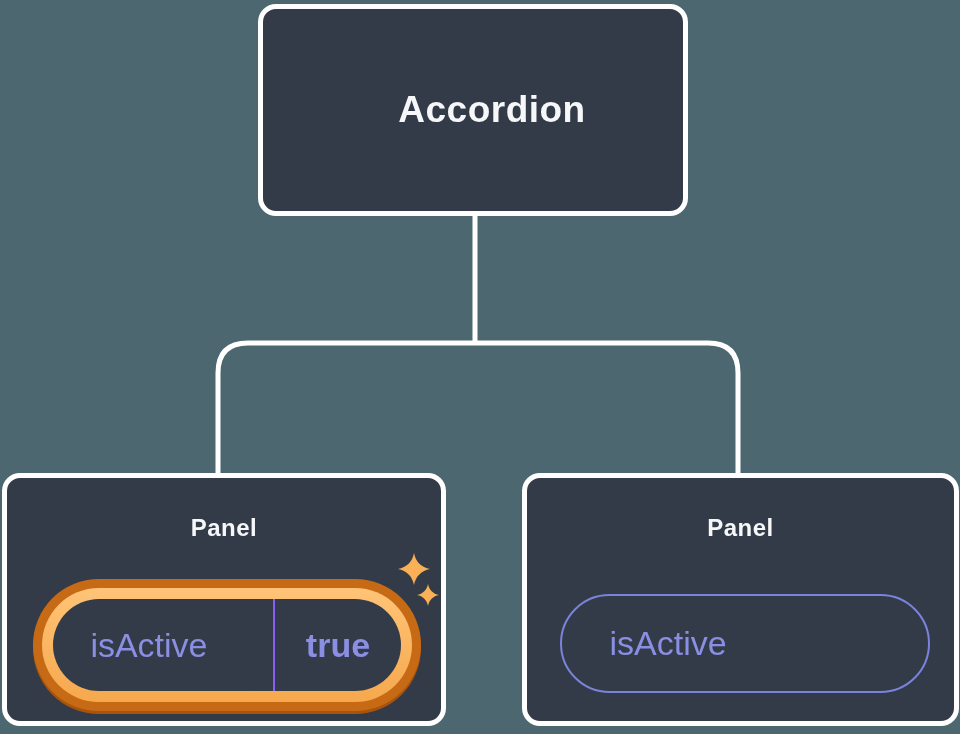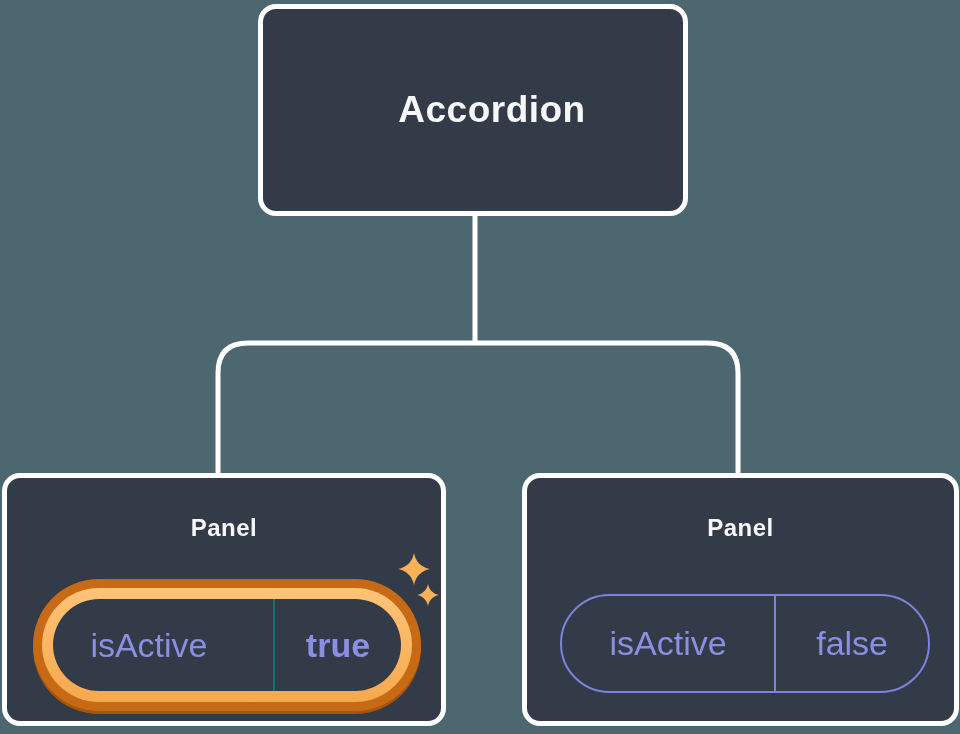--- a/index.html
+++ b/index.html
@@ -57,21 +57,21 @@
     background:#343B48;
     border-radius:999px;
     display:flex;align-items:stretch;
     overflow:hidden;
   }
   .pill-active-inner .cell{
     display:flex;align-items:center;justify-content:center;
     color:#8A8FE4;font-size:34px;
   }
   .pill-active-inner .cell-key{width:60%;}
-  .pill-active-inner .cell-val{width:40%;border-left:2px solid #0f766e;font-weight:bold;margin-left:28px;}
+  .pill-active-inner .cell-val{width:40%;border-left:2px solid #8b5cf6;font-weight:bold;margin-left:28px;}
 
   
   .pill-normal{
     position:absolute;left:33px;top:116px;width:370px;height:99px;
     border:2px solid #7B83DC;
     border-radius:999px;
     display:flex;align-items:stretch;
     overflow:hidden;
   }
   .pill-normal .cell{
@@ -113,17 +113,16 @@
       <path fill="#F9B057" d="M18 1 C19.5 9.5 25.5 15.5 34 17 C25.5 18.5 19.5 24.5 18 33 C16.5 24.5 10.5 18.5 2 17 C10.5 15.5 16.5 9.5 18 1 Z"></path>
       <path fill="#F9B057" d="M32 32 C33 37.8 37.2 42 43 43 C37.2 44 33 48.2 32 54 C31 48.2 26.8 44 21 43 C26.8 42 31 37.8 32 32 Z"></path>
     </svg>
   </div>
 
   <div class="node panel-right">
     <div class="node-title panel-title">Panel</div>
 
     <div class="pill-normal">
       <div class="cell cell-key">isActive</div>
-      <div class="cell cell-val">false</div>
     </div>
   </div>
 
 </div>
 
 </body></html>

